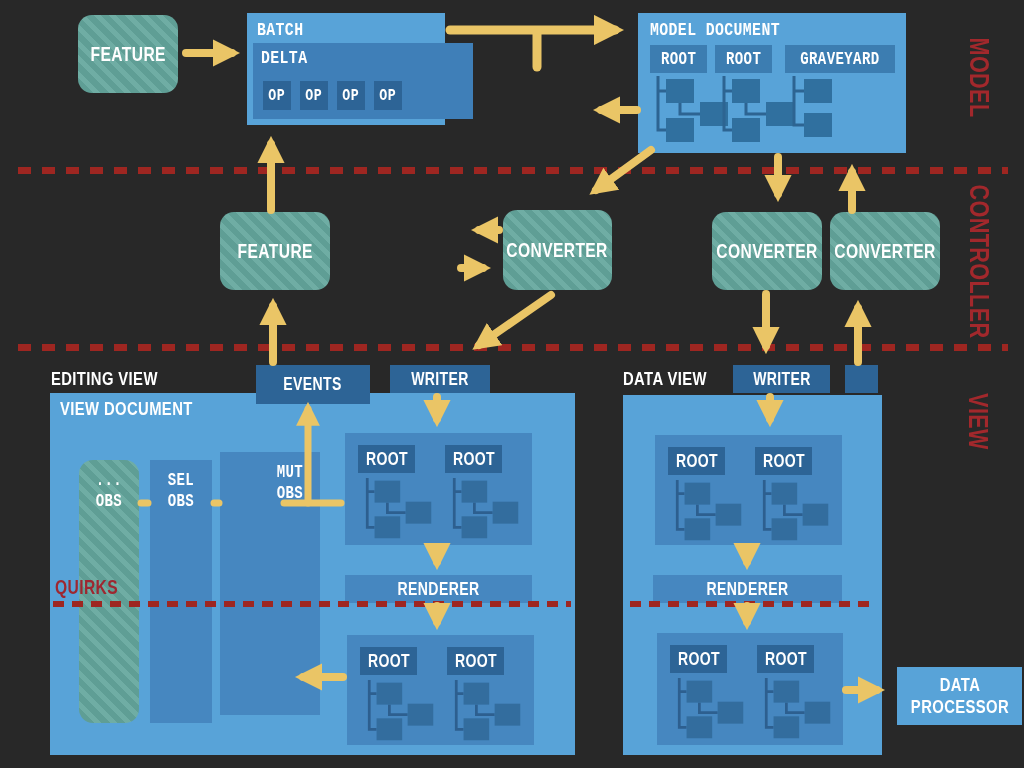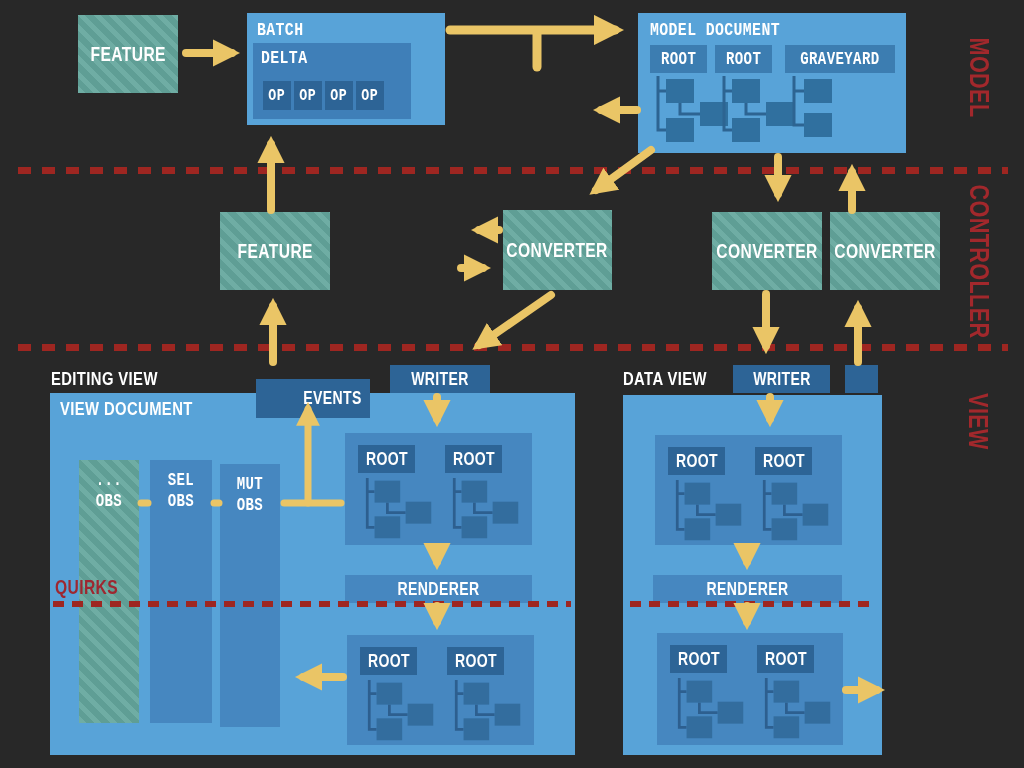--- a/index.html
+++ b/index.html
@@ -6,21 +6,21 @@
   .canvas{
     position:relative;width:1024px;height:768px;overflow:hidden;
     background:#282828;
     font-family:"Liberation Sans",sans-serif;
   }
   .abs{position:absolute;font-family:Liberation Mono, monospace;}
   .box{position:absolute;display:flex;align-items:center;justify-content:center;}
   .t{display:inline-block;transform:scaleX(0.78);white-space:nowrap;font-weight:700;color:#ffffff;letter-spacing:0.5px;}
   .tl{transform-origin:0 50%;}
   .tc{text-align:center;line-height:1.18;}
-  .teal{background:repeating-linear-gradient(45deg,#6fada4 0 5px,#5f9e95 5px 11px);}
+  .teal{background:repeating-linear-gradient(45deg,#6fada4 0 5px,#5f9e95 5px 11px);border-radius:14px;}
   .lb{background:#58a3d8;}
   .panel{position:absolute;background:#4687c0;}
   .db{background:#2d6496;}
   .rootlbl{position:absolute;background:#2d6496;display:flex;align-items:center;justify-content:center;height:28px;}
   .rootlbl .t{font-size:18px;}
   .mroot{background:#3c7db1;}
   .lbl20{font-size:20px;}
   .lbl19{font-size:19px;}
   .sep{position:absolute;left:18px;width:990px;height:7px;
        background:repeating-linear-gradient(90deg,#9e2621 0 13px,rgba(0,0,0,0) 13px 24px);}
@@ -49,23 +49,23 @@
   <div class="layer-label" style="left:913px;top:406px;width:130px;height:30px;">
       <span class="t">VIEW</span>
     </div>
 
   <div class="box teal" style="left:78px;top:15px;width:100px;height:78px;">
     <span class="t lbl20">FEATURE</span>
   </div>
 
   <div class="abs lb" style="left:247px;top:13px;width:198px;height:112px;">
     <span class="t tl title-abs lbl19" style="left:10px;top:6px;">BATCH</span>
-    <div class="abs" style="left:6px;top:30px;width:158px;height:76px;background:#3f7fb8;">
+    <div class="abs" style="left:6px;top:30px;width:220px;height:76px;background:#3f7fb8;">
       <span class="t tl title-abs lbl19" style="left:8px;top:4px;">DELTA</span>
-      <div class="abs" style="left:10px;top:38px;display:flex;gap:3px;">
+      <div class="abs" style="left:10px;top:38px;display:flex;gap:9px;">
         <div class="box db" style="position:relative;width:28px;height:29px;">
             <span class="t" style="font-size:17px;">OP</span>
           </div>
         <div class="box db" style="position:relative;width:28px;height:29px;">
             <span class="t" style="font-size:17px;">OP</span>
           </div>
         <div class="box db" style="position:relative;width:28px;height:29px;">
             <span class="t" style="font-size:17px;">OP</span>
           </div>
         <div class="box db" style="position:relative;width:28px;height:29px;">
@@ -118,40 +118,40 @@
     <span class="t lbl20">CONVERTER</span>
   </div>
   <div class="box teal" style="left:830px;top:212px;width:110px;height:78px;">
     <span class="t lbl20">CONVERTER</span>
   </div>
 
   <span class="t tl title-abs lbl19" style="left:51px;top:368px;">EDITING VIEW</span>
 
   <div class="abs lb" style="left:50px;top:393px;width:525px;height:362px;"></div>
 
-  <div class="box db" style="left:256px;top:379px;width:114px;height:39px;z-index:3;justify-content:flex-end;">
+  <div class="box db" style="left:256px;top:365px;width:114px;height:39px;z-index:3;">
     <span class="t" style="font-size:18px;">EVENTS</span>
   </div>
   <div class="box db" style="left:390px;top:365px;width:100px;height:28px;z-index:3;">
     <span class="t" style="font-size:18px;">WRITER</span>
   </div>
 
   <span class="t tl title-abs lbl19" style="left:60px;top:398px;">VIEW DOCUMENT</span>
 
   <div class="abs teal" style="left:79px;top:460px;width:60px;height:263px;">
     <div class="box" style="position:relative;width:100%;height:62px;">
         <span class="t tc" style="font-size:18px;"><span>...</span><br><span>OBS</span></span>
       </div>
   </div>
   <div class="abs panel" style="left:150px;top:460px;width:62px;height:263px;">
     <div class="box" style="position:relative;width:100%;height:62px;">
         <span class="t tc" style="font-size:18px;"><span>SEL</span><br><span>OBS</span></span>
       </div>
   </div>
-  <div class="abs panel" style="left:220px;top:464px;width:60px;height:263px;">
+  <div class="abs panel" style="left:220px;top:452px;width:60px;height:263px;padding-left:40px;">
     <div class="box" style="position:relative;width:100%;height:62px;">
         <span class="t tc" style="font-size:18px;"><span>MUT</span><br><span>OBS</span></span>
       </div>
   </div>
 
   <span class="t tl title-abs" style="left:55px;top:576px;font-size:20px;color:#9e2730;z-index:4;">QUIRKS</span>
   <div class="qline" style="left:53px;top:601px;width:518px;z-index:4;"></div>
   <div class="qline" style="left:630px;top:601px;width:247px;z-index:4;"></div>
 
   <div class="panel" style="left:345px;top:433px;width:187px;height:112px;">
@@ -244,20 +244,23 @@
           <rect x="14" y="43" width="28" height="24" fill="#336d9e"></rect>
         </svg></div>
     <div class="tree" style="left:103px;top:44px;"><svg width="82" height="64" viewBox="0 0 88 70">
           <path d="M6,1 V55 H14 M6,16 H14 M28,28 V39 H48" stroke="#2d5f8f" stroke-width="3" fill="none"></path>
           <rect x="14" y="4" width="28" height="24" fill="#336d9e"></rect>
           <rect x="48" y="27" width="28" height="24" fill="#336d9e"></rect>
           <rect x="14" y="43" width="28" height="24" fill="#336d9e"></rect>
         </svg></div>
   </div>
 
+  <div class="box lb" style="left:897px;top:667px;width:125px;height:58px;">
+    <span class="t tc lbl19"><span>DATA</span><br><span>PROCESSOR</span></span>
+  </div>
 
   <svg class="arrows" width="1024" height="768" viewBox="0 0 1024 768">
     <defs>
       <marker id="ah" viewBox="0 0 10 10" refX="7" refY="5" markerWidth="3.4" markerHeight="3.4" orient="auto-start-reverse">
         <path d="M0,0 L10,5 L0,10 z" fill="#eac566"></path>
       </marker>
     </defs>
     <g stroke="#eac566" stroke-width="8" fill="none" stroke-linecap="round">
       <path d="M186,53 L232,53" marker-end="url(#ah)"></path>
       <path d="M450,30 L615,30" stroke-width="9" marker-end="url(#ah)"></path>

